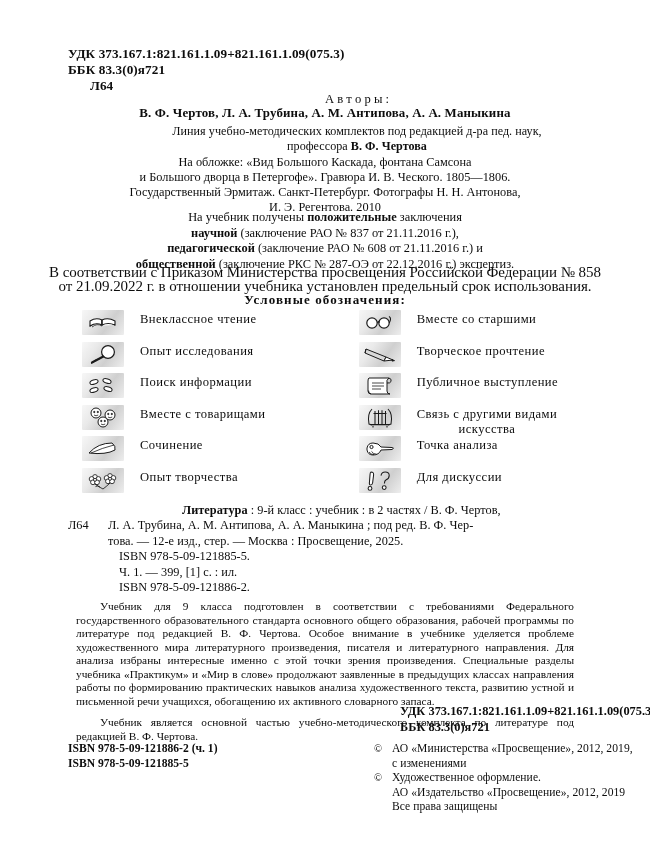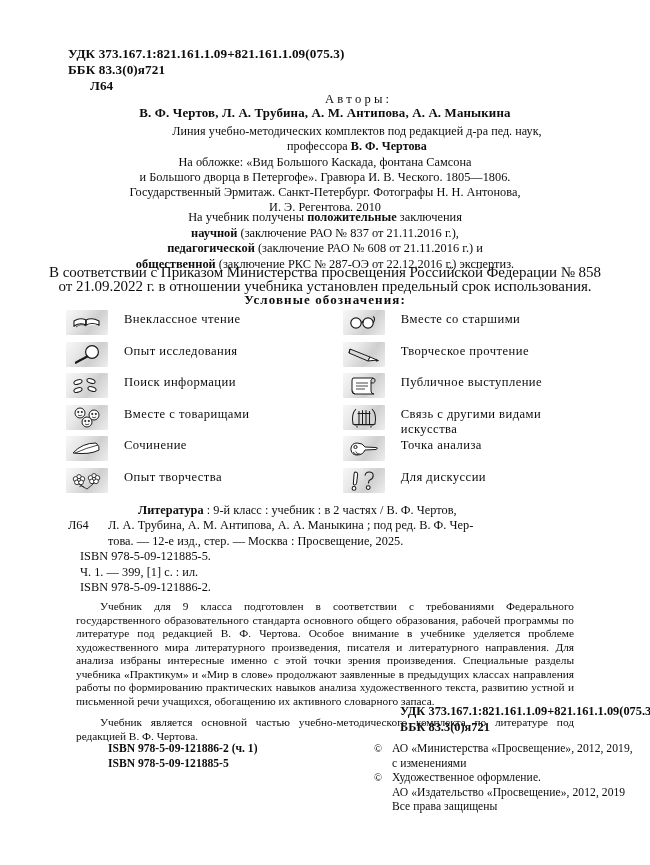--- a/index.html
+++ b/index.html
@@ -70,32 +70,32 @@
   }
 
   #legend-title {
     top: 292px; font-size: 13.0px;
     font-weight: 700; letter-spacing: 1.1px;
   }
 
   
   .legend {
     position: absolute;
-    left: 0;
+    left: 16px;
     top: 309px;
     width: 554px;
     display: flex;
     gap: 12px;
   }
   .legend-col {
     width: 325px;
     box-sizing: border-box;
   }
   .legend-col.left  { padding-left: 66px; }
-  .legend-col.right { padding-left: 59px; }
+  .legend-col.right { padding-left: 59px; text-align: center; }
 
   .legend-item {
     display: flex;
     align-items: flex-start;
     height: 31.6px;
   }
   .legend-icon {
     width: 42px;
     height: 25px;
     flex: 0 0 42px;
@@ -130,22 +130,22 @@
     white-space: nowrap;
   }
   .bib-sig {
     position: absolute;
     left: 68px;
     top: 15.4px;
     font-size: 12.3px;
     font-weight: 400;
   }
   .bib-body { padding-left: 108px; }
-  .bib-first { text-indent: 30px; }
-  .bib-isbn  { padding-left: 80px; }
+  .bib-first { text-indent: 30px; margin-left: 44px; }
+  .bib-isbn  { padding-left: 119px; }
 
   
   .annot {
     position: absolute;
     left: 68px;
     top: 592px;
     width: 514px;
     font-size: 11.35px;
     line-height: 13.55px;
     text-align: justify;
@@ -170,21 +170,20 @@
 
   
   .isbn-footer {
     position: absolute;
     left: 68px;
     top: 742px;
     font-size: 11.6px;
     line-height: 14.6px;
     font-weight: 700;
     white-space: nowrap;
-    margin-left: 40px;
   }
   .isbn-footer span { display: block; }
 
   .copyright {
     position: absolute;
     left: 374px;
     top: 742px;
     font-size: 11.6px;
     line-height: 14.6px;
     letter-spacing: .05px;

